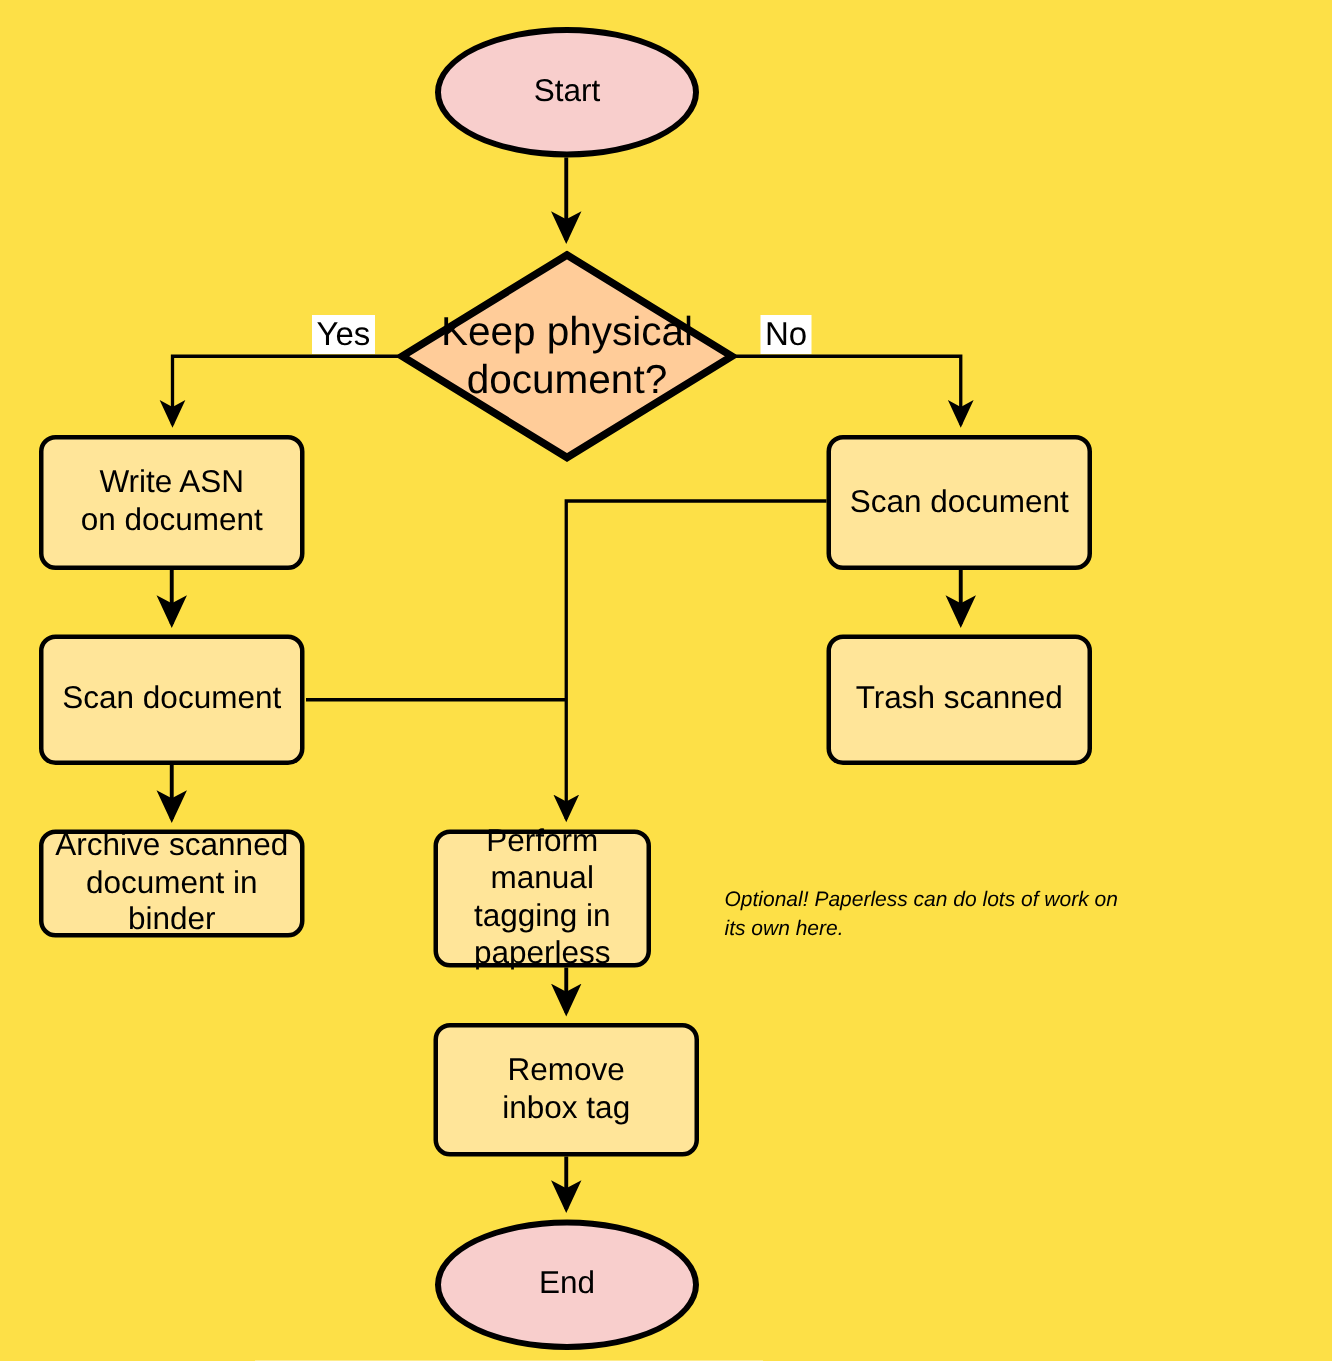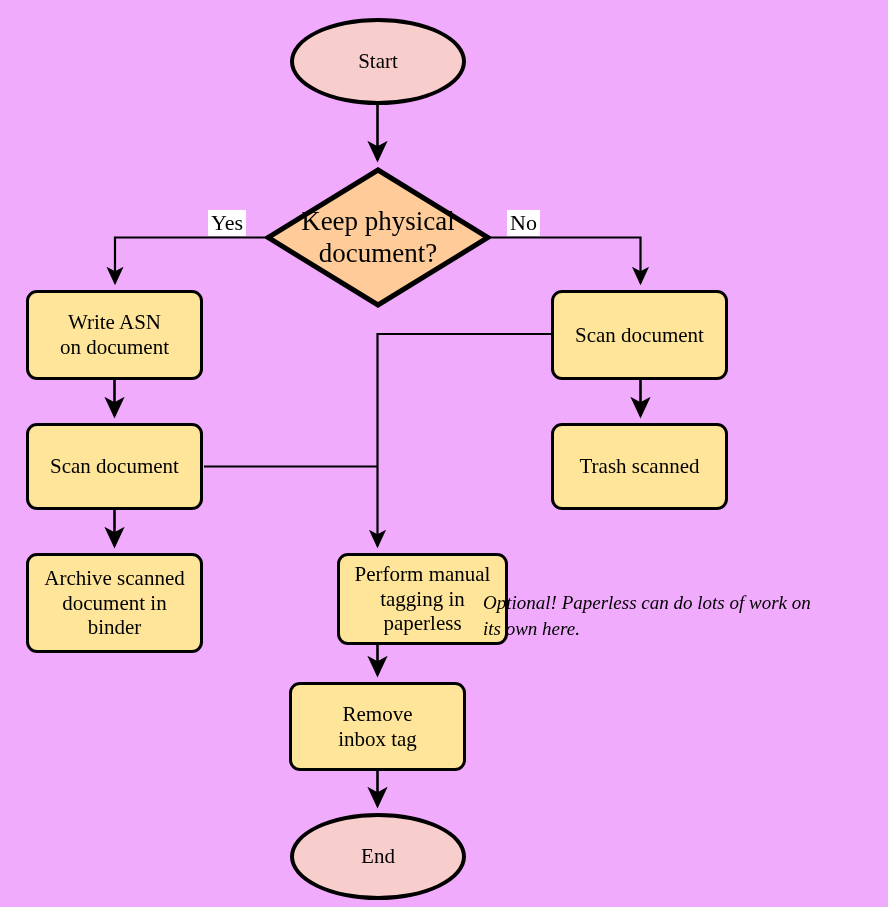--- a/index.html
+++ b/index.html
@@ -10,22 +10,21 @@
   body {
     font-family: "Liberation Sans", sans-serif;
     width: 888px;
     height: 907px;
     overflow: hidden;
   }
   #flowchart-root {
     position: relative;
     width: 888px;
     height: 907px;
-    background: #f0abfc;
-    font-family: Liberation Serif, serif;
+    background: #fde047;
   }
   svg.edges {
     position: absolute;
     left: 0;
     top: 0;
     width: 888px;
     height: 907px;
   }
   .node {
     position: absolute;
@@ -78,21 +77,21 @@
     position: absolute;
     font-size: 22px;
     color: #000000;
     background: #ffffff;
     padding: 0 3px;
     white-space: nowrap;
   }
   .annotation {
     position: absolute;
     font-style: italic;
-    font-size: 19px;
+    font-size: 14px;
     color: #000000;
     line-height: 1.35;
     white-space: pre-line;
   }
 </style>
 </head>
 <body>
 
 <div id="flowchart-root">
 
@@ -141,35 +140,35 @@
 
   <div class="node process" style="left:26px; top:290px; width:177px; height:90px;">
     <span>Write ASN
 on document</span>
   </div>
 
   <div class="node process" style="left:26px; top:423px; width:177px; height:87px;">
     <span>Scan document</span>
   </div>
 
-  <div class="node process" style="left:26px; top:553px; width:177px; height:100px;">
+  <div class="node process" style="left:26px; top:553px; width:177px; height:72px;">
     <span>Archive scanned
 document in
 binder</span>
   </div>
 
   <div class="node process" style="left:551px; top:290px; width:177px; height:90px;">
     <span>Scan document</span>
   </div>
 
   <div class="node process" style="left:551px; top:423px; width:177px; height:87px;">
     <span>Trash scanned</span>
   </div>
 
-  <div class="node process" style="left:289px; top:553px; width:171px; height:92px;margin-left:48px;">
+  <div class="node process" style="left:289px; top:553px; width:145px; height:92px;">
     <span>Perform manual
 tagging in
 paperless</span>
   </div>
 
   <div class="node terminator" style="left:290px; top:813px; width:176px; height:87px;">
     <span>End</span>
   </div>
 
   <div class="node process" style="left:289px; top:682px; width:177px; height:89px;">

